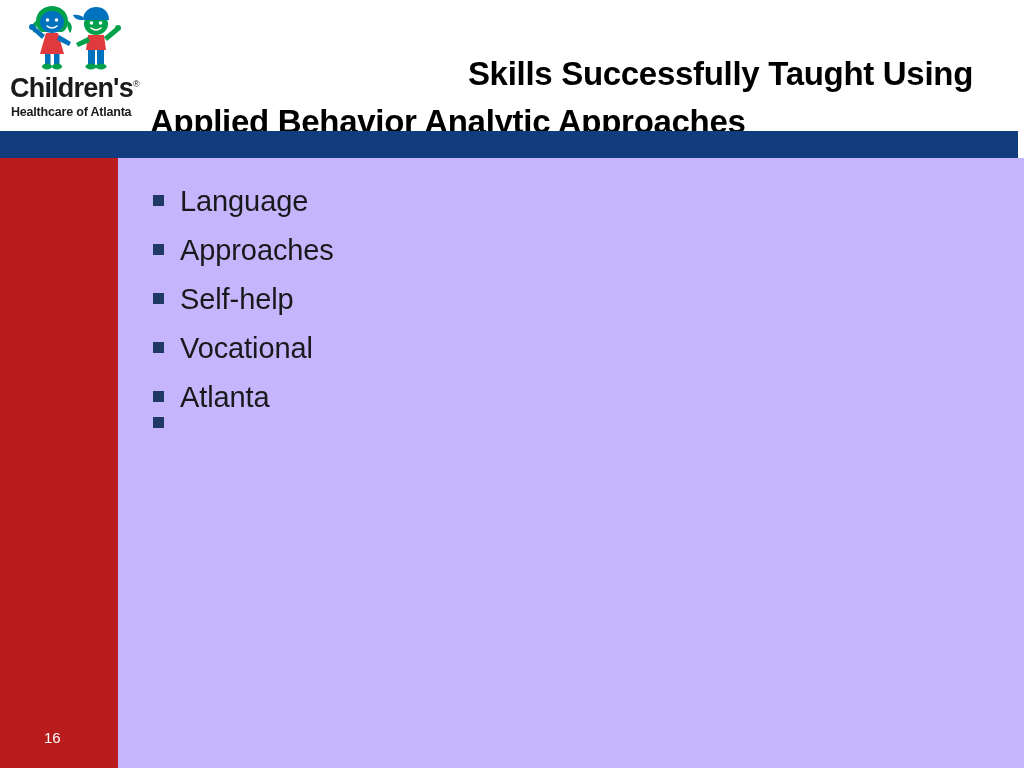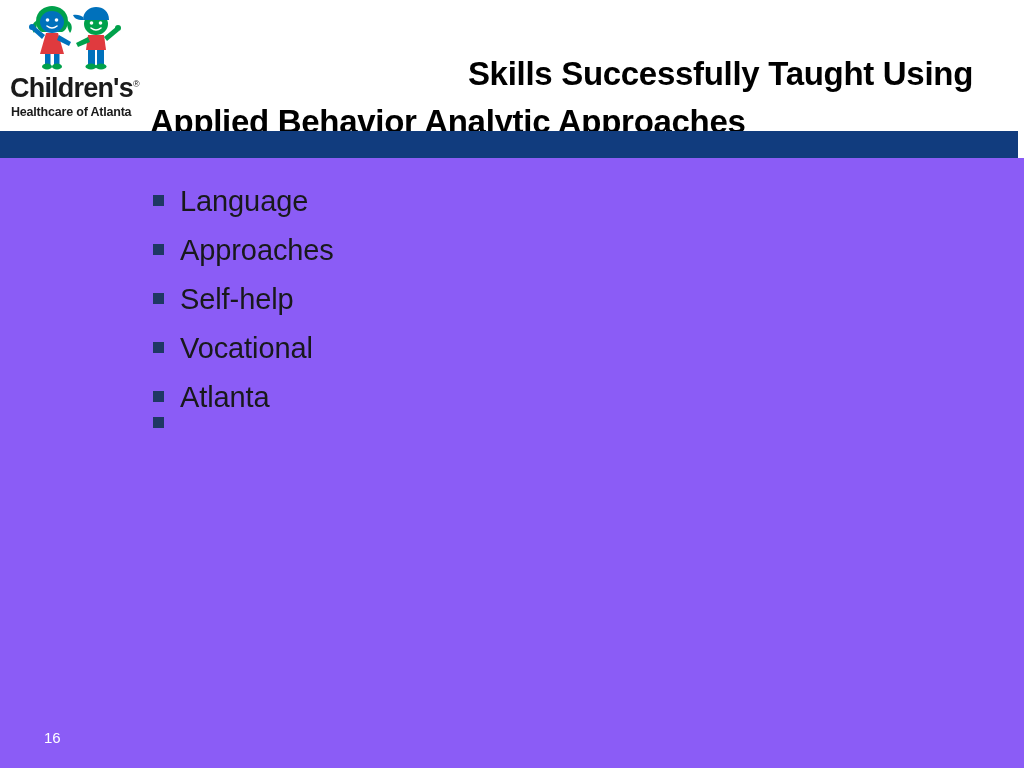--- a/index.html
+++ b/index.html
@@ -113,40 +113,40 @@
     background: #113C7E;
   }
 
   
   #sidebar {
     position: absolute;
     left: 0;
     top: 158px;
     width: 118px;
     height: 610px;
-    background: #8b5cf6;
+    background: #b91c1c;
   }
   #page-number {
     position: absolute;
     left: 44px;
     bottom: 22px;
     font-size: 15px;
     color: #ffffff;
     font-weight: normal;
     line-height: 16px;
   }
 
   
   #content {
     position: absolute;
     left: 118px;
     top: 158px;
     width: 906px;
     height: 610px;
-    background: #8b5cf6;
+    background: #c4b5fd;
   }
   #bullet-list {
     position: absolute;
     left: 35px;
     top: 19px;
     width: 800px;
     list-style: none;
     margin: 0;
     padding: 0;
   }

